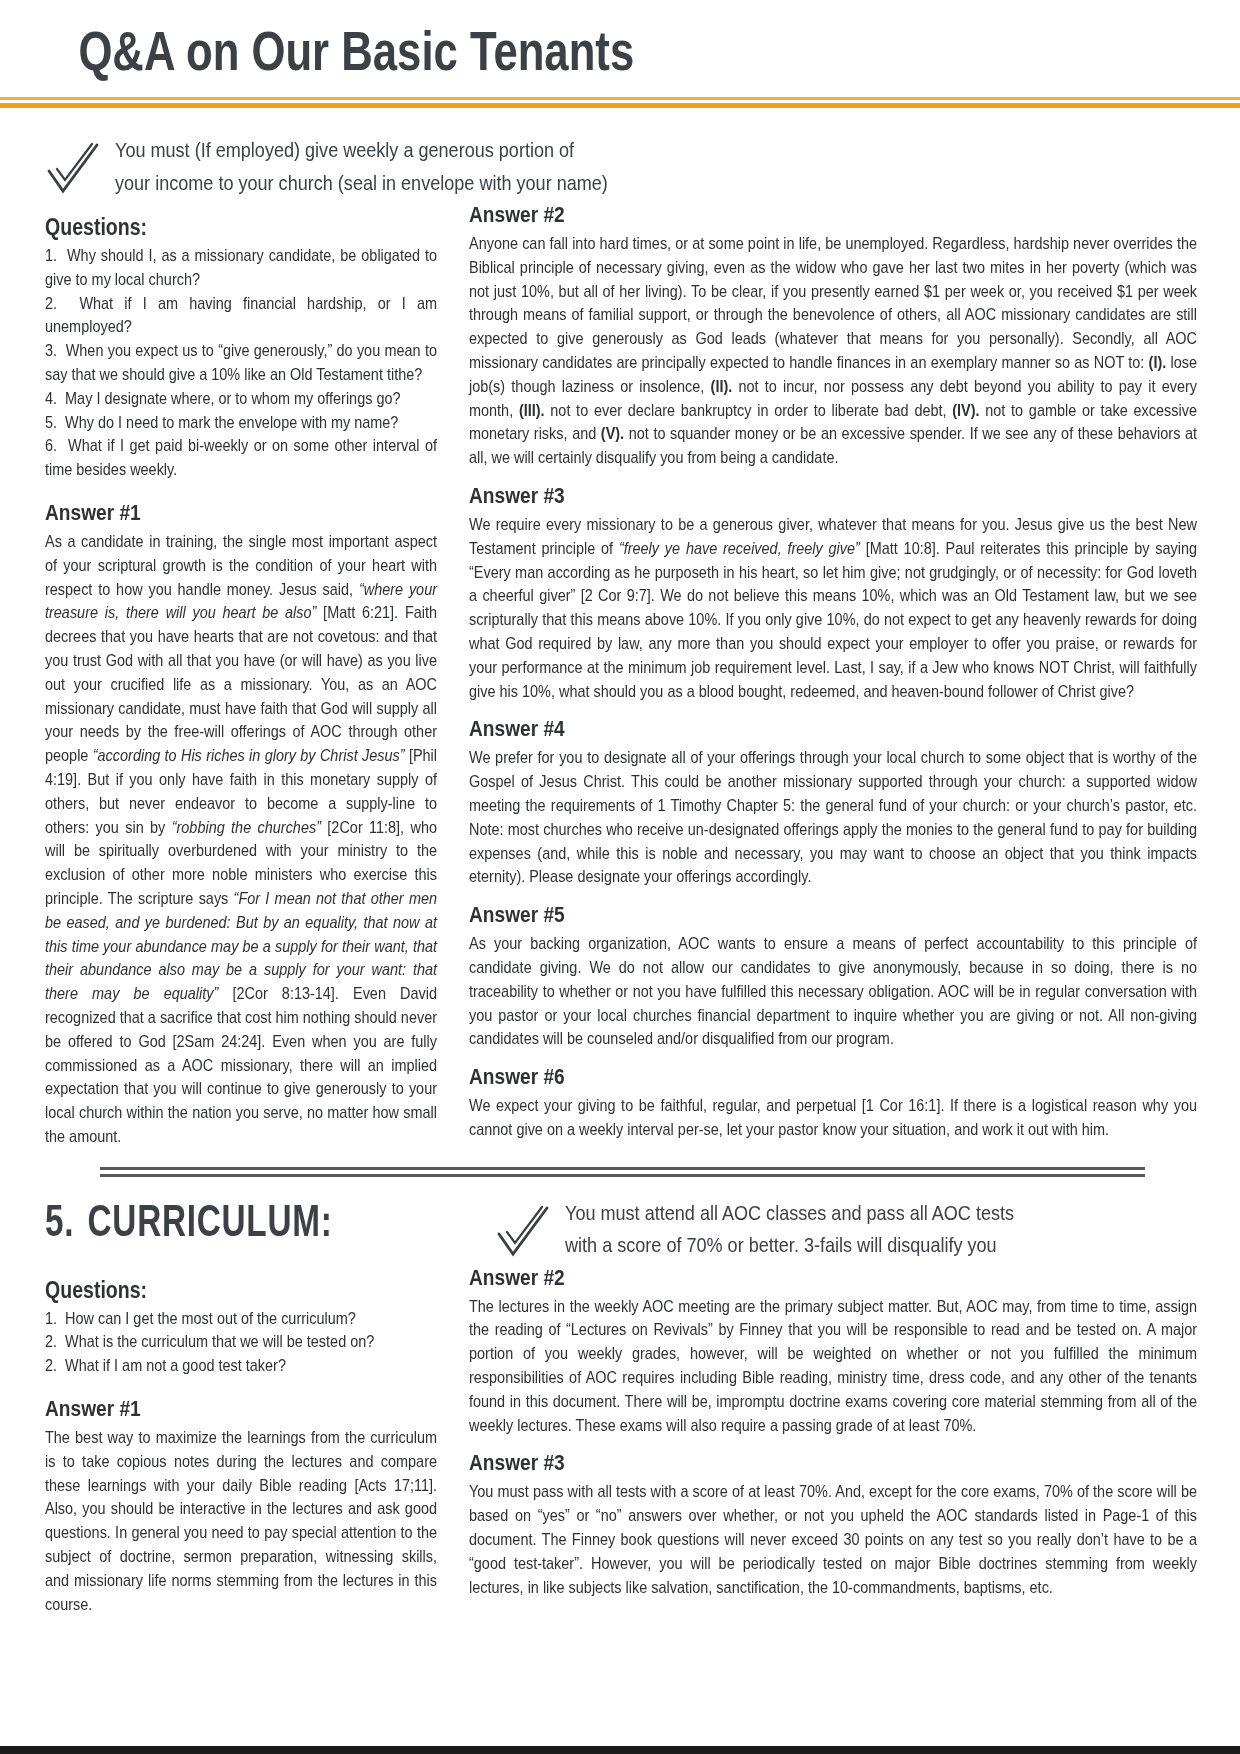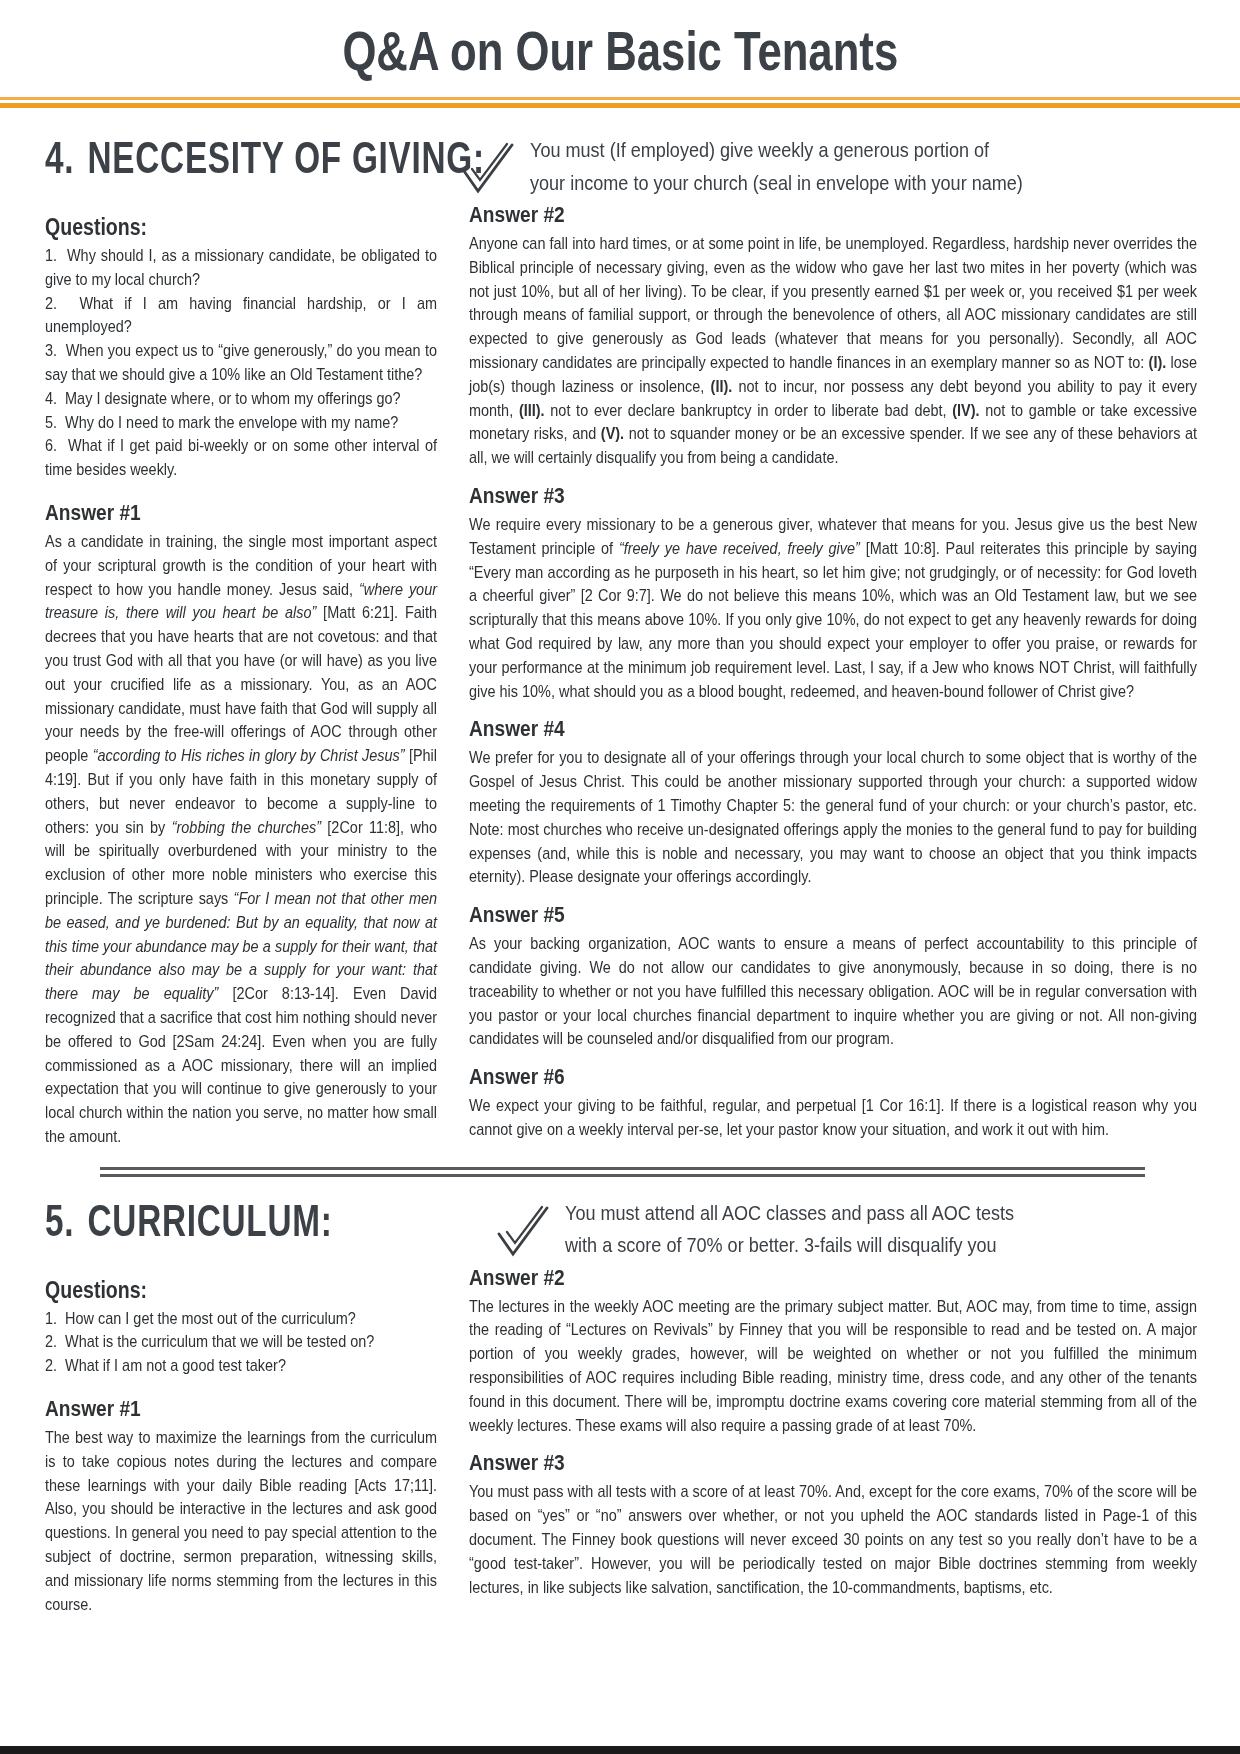--- a/index.html
+++ b/index.html
@@ -2,21 +2,21 @@
 <html><head>
 <meta charset="utf-8">
 <style>
   html,body { margin:0; padding:0; background:#e8e8e8; }
   .page {
     position:relative; width:1240px; height:1754px; margin:0 auto;
     background:#ffffff; overflow:hidden;
     font-family:"Liberation Sans", sans-serif; color:#2d3134;
   }
   
-  .title-row { text-align:center; padding-top:18px; }
+  .title-row { padding-top:18px; }
   .page-title {
     display:inline-block; font-size:56px; font-weight:700; color:#3c4147;
     white-space:nowrap; transform:scaleX(0.78); transform-origin:center top;
   }
   
   .orange-rule { margin-top:14px; }
   .or-thin  { height:3px; background:#f5ad49; }
   .or-gap   { height:3px; background:#ffffff; }
   .or-thick { height:5px; background:#ee9d20; }
   
@@ -63,23 +63,20 @@
   </div>
 
   <div class="orange-rule">
     <div class="or-thin"></div>
     <div class="or-gap"></div>
     <div class="or-thick"></div>
   </div>
 
   <section class="sec4">
     <div class="sec-header">
-      <div class="heading-wrap">
-        <h2 class="sec-heading"><span class="sec-num">4.</span><span>NECCESITY OF GIVING:</span></h2>
-      </div>
       <span class="check-icon">
         <svg width="54" height="58" viewBox="0 0 54 58">
           <path d="M4 33 L18 53 L52 7" fill="none" stroke="#3a3f44" stroke-width="2.8" stroke-linecap="round"></path>
           <path d="M12 31 L20 42 L47 6" fill="none" stroke="#3a3f44" stroke-width="2.2" stroke-linecap="round"></path>
         </svg>
       </span>
       <div class="tagline">
         <div>You must (If employed) give weekly a generous portion of</div>
         <div>your income to your church (seal in envelope with your name)</div>
       </div>

